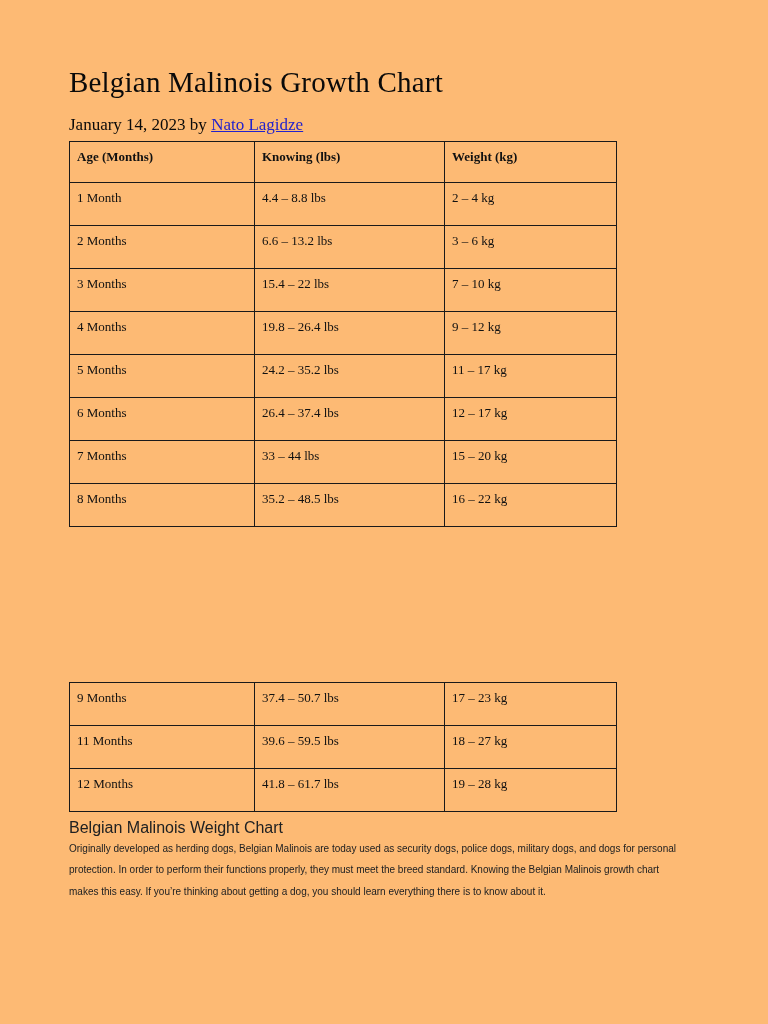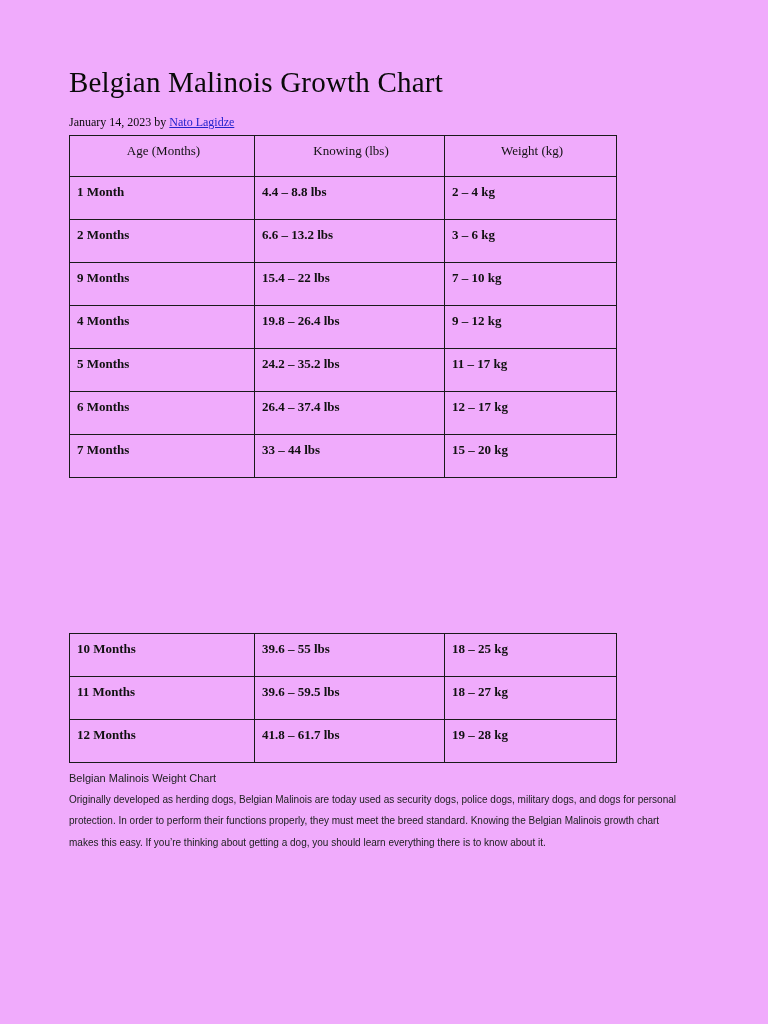--- a/index.html
+++ b/index.html
@@ -1,36 +1,36 @@
 <!DOCTYPE html>
 <html><head>
 <meta charset="utf-8">
 <style>
   html, body { margin: 0; padding: 0; background: #ffffff; }
   .page {
     position: relative;
     width: 768px;
     height: 1024px;
-    background: #f0abfc;
+    background: #fdba74;
     overflow: hidden;
     box-sizing: border-box;
     padding: 66px 68px 0 69px;
     font-family: "Liberation Serif", "DejaVu Serif", serif;
     color: #111111;
   }
   h1.doc-title {
     font-size: 29px;
     font-weight: 400;
     line-height: 1.15;
     margin: 0 0 1px 0;
     color: #0a0a0a;
     letter-spacing: 0.2px;
   }
   .byline {
-    font-size: 12px;
+    font-size: 17px;
     line-height: 1.2;
     margin: 16px 0 5px 0;
     color: #0a0a0a;
   }
   .byline a.author {
     color: #2222cc;
     text-decoration: underline;
     cursor: pointer;
   }
   table.growth-table {
@@ -44,32 +44,31 @@
     vertical-align: top;
     text-align: left;
     font-size: 13px;
     line-height: 1.25;
     padding: 7px 4px 4px 7px;
     box-sizing: border-box;
     overflow: hidden;
     white-space: nowrap;
   }
   table.growth-table th {
-    font-weight: 400;
+    font-weight: 700;
     height: 41px;
-    text-align: center;
   }
-  table.growth-table td { height: 43px; font-weight: bold; }
+  table.growth-table td { height: 43px; }
   .col-age { width: 185px; }
   .col-lbs { width: 190px; }
   .col-kg  { width: 172px; }
   .page-gap { height: 155px; }
   .caption {
     font-family: "Liberation Sans", "DejaVu Sans", sans-serif;
-    font-size: 11px;
+    font-size: 16px;
     line-height: 21px;
     color: #202122;
     margin: 5px 0 0 0;
   }
   .intro {
     font-family: "Liberation Sans", "DejaVu Sans", sans-serif;
     font-size: 10px;
     line-height: 21.5px;
     color: #202122;
     width: 614px;
@@ -104,21 +103,21 @@
           <td>1 Month</td>
           <td>4.4 – 8.8 lbs</td>
           <td>2 – 4 kg</td>
         </tr>
         <tr>
           <td>2 Months</td>
           <td>6.6 – 13.2 lbs</td>
           <td>3 – 6 kg</td>
         </tr>
         <tr>
-          <td>9 Months</td>
+          <td>3 Months</td>
           <td>15.4 – 22 lbs</td>
           <td>7 – 10 kg</td>
         </tr>
         <tr>
           <td>4 Months</td>
           <td>19.8 – 26.4 lbs</td>
           <td>9 – 12 kg</td>
         </tr>
         <tr>
           <td>5 Months</td>
@@ -128,36 +127,41 @@
         <tr>
           <td>6 Months</td>
           <td>26.4 – 37.4 lbs</td>
           <td>12 – 17 kg</td>
         </tr>
         <tr>
           <td>7 Months</td>
           <td>33 – 44 lbs</td>
           <td>15 – 20 kg</td>
         </tr>
+        <tr>
+          <td>8 Months</td>
+          <td>35.2 – 48.5 lbs</td>
+          <td>16 – 22 kg</td>
+        </tr>
       </tbody>
   </table>
 
   <div class="page-gap"></div>
 
   <table class="growth-table">
     <colgroup>
       <col class="col-age">
         <col class="col-lbs">
         <col class="col-kg">
     </colgroup>
     <tbody>
         <tr>
-          <td>10 Months</td>
-          <td>39.6 – 55 lbs</td>
-          <td>18 – 25 kg</td>
+          <td>9 Months</td>
+          <td>37.4 – 50.7 lbs</td>
+          <td>17 – 23 kg</td>
         </tr>
         <tr>
           <td>11 Months</td>
           <td>39.6 – 59.5 lbs</td>
           <td>18 – 27 kg</td>
         </tr>
         <tr>
           <td>12 Months</td>
           <td>41.8 – 61.7 lbs</td>
           <td>19 – 28 kg</td>

